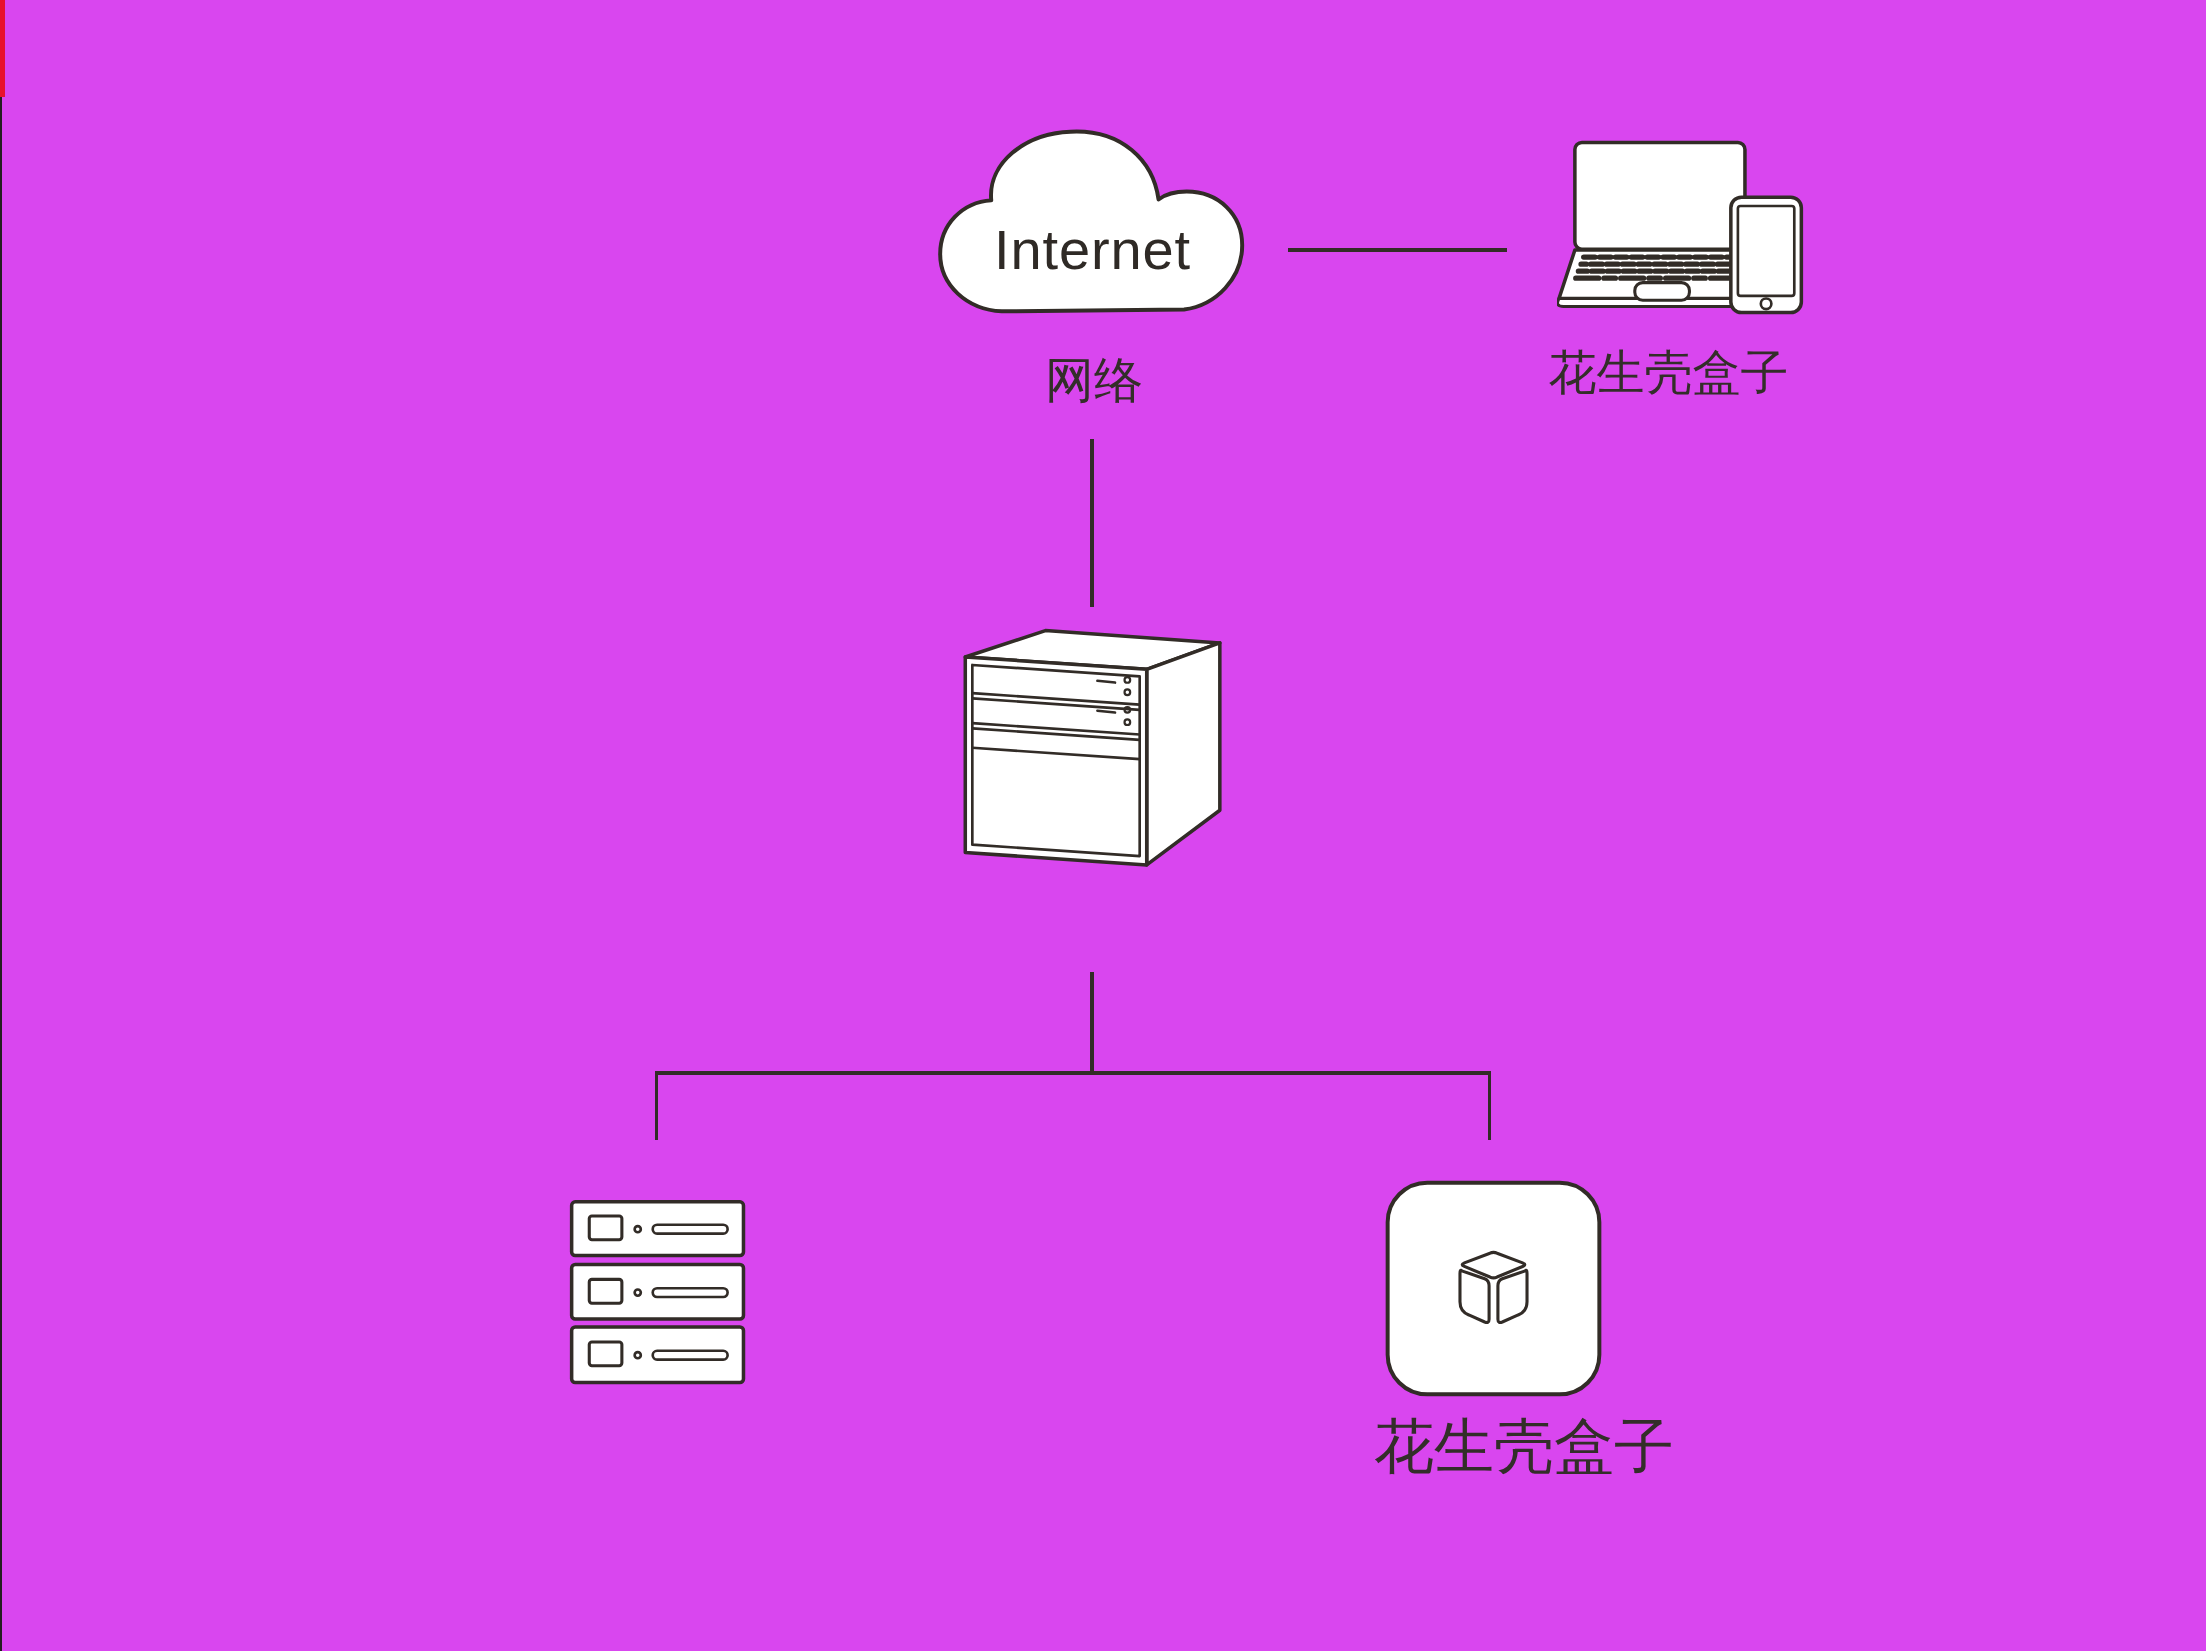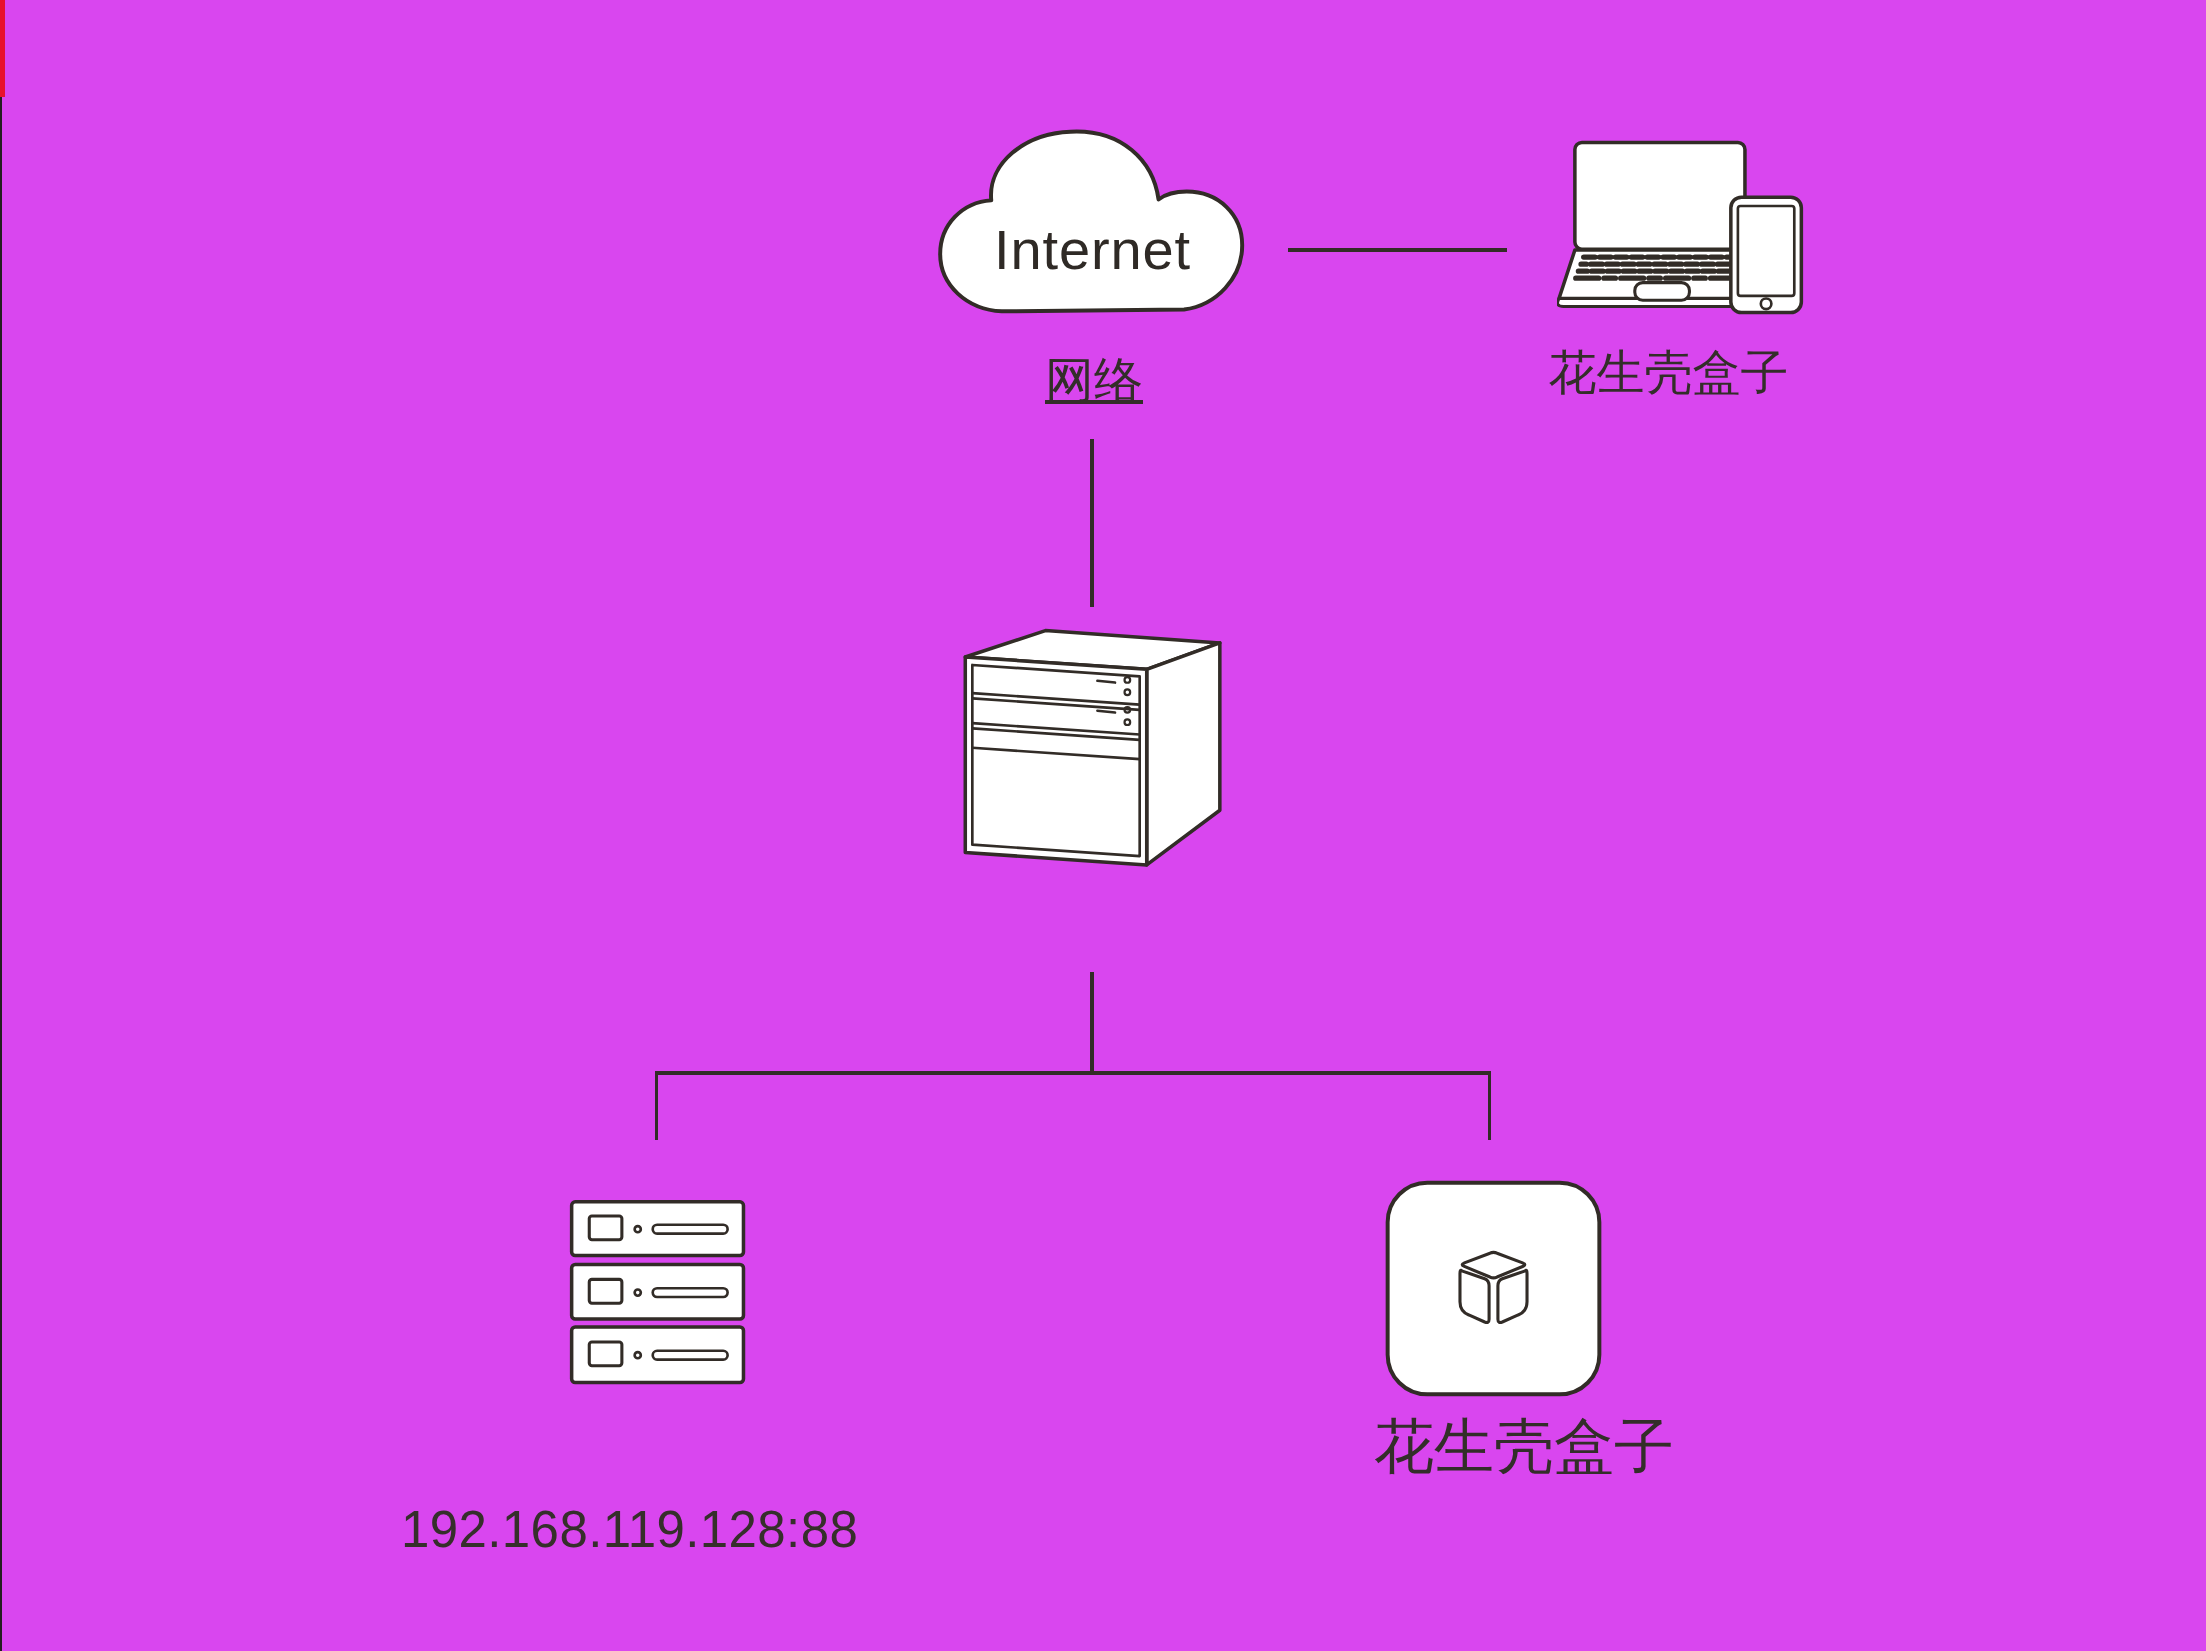--- a/index.html
+++ b/index.html
@@ -40,21 +40,21 @@
          C 10,117 35,91 68,89
          C 64,47 106,13 158,11
          C 216,8 252,44 258,88
          C 266,82 278,79 290,79
          C 326,79 353,105 353,140
          C 353,177 324,208 287,213
          L 80,215 Z"></path>
   </svg>
   <div id="internet-title" class="abs" style="left:931px;top:221px;width:323px;font-size:56px;line-height:58px;">Internet</div>
 
-  <div class="abs label" style="left:933px;top:353px;width:322px;font-size:49px;line-height:55px;text-decoration:underline;">网络</div>
+  <div class="abs label" style="left:933px;top:353px;width:322px;font-size:49px;line-height:55px;">网络</div>
 
   <div class="abs line" style="left:1288px;top:248px;width:219px;height:3.5px;"></div>
 
   <svg class="abs" style="left:1557px;top:139px;" width="249" height="178" viewBox="0 0 282 202">
     <g>
 
       <rect class="fillwhite" x="20" y="4" width="193" height="121" rx="8" stroke-width="4"></rect>
 
       <path class="fillwhite" stroke-width="4" d="M 20,126 L 212,126 L 223,181 L 2,181 Z"></path>
       <path class="fillwhite" stroke-width="3.5" d="M 2,181 L 223,181 Q 227,190 217,190 L 7,190 Q -3,190 2,181 Z"></path>
@@ -119,21 +119,20 @@
       <circle cx="78" cy="105" r="3.5" stroke-width="3" fill="#322c27"></circle>
       <rect x="95" y="100" width="85" height="10" rx="5" stroke-width="3"></rect>
     </g>
     <g>
       <rect class="fillwhite" x="3" y="144" width="195" height="63" rx="4" stroke-width="4"></rect>
       <rect x="23" y="161" width="37" height="27" rx="3" stroke-width="3.5"></rect>
       <circle cx="78" cy="176" r="3.5" stroke-width="3" fill="#322c27"></circle>
       <rect x="95" y="171" width="85" height="10" rx="5" stroke-width="3"></rect>
     </g>
   </svg>
-  <div id="server-address" class="abs" style="left:401px;top:1502px;width:441px;font-size:51px;line-height:55px;">192.168.119.128:88</div>
 
   <svg class="abs" style="left:1385px;top:1180px;" width="217" height="217" viewBox="0 0 246 246">
     <rect class="fillwhite" x="3" y="3" width="240" height="240" rx="45" stroke-width="4.5"></rect>
     <g>
 
       <path stroke-width="3.5" d="M 119,83 Q 123,81 127,83 L 156,94 Q 161,96 156,98 L 127,110 Q 123,112 119,110 L 90,98 Q 85,96 90,94 Z"></path>
 
       <path stroke-width="3.5" d="M 87,103 Q 85,101 85,106 L 85,138 Q 85,149 95,153 L 113,161 Q 118,163 118,158 L 118,120 Q 118,114 113,112 Z"></path>
 
       <path stroke-width="3.5" d="M 159,103 Q 161,101 161,106 L 161,138 Q 161,149 151,153 L 133,161 Q 128,163 128,158 L 128,120 Q 128,114 133,112 Z"></path>

